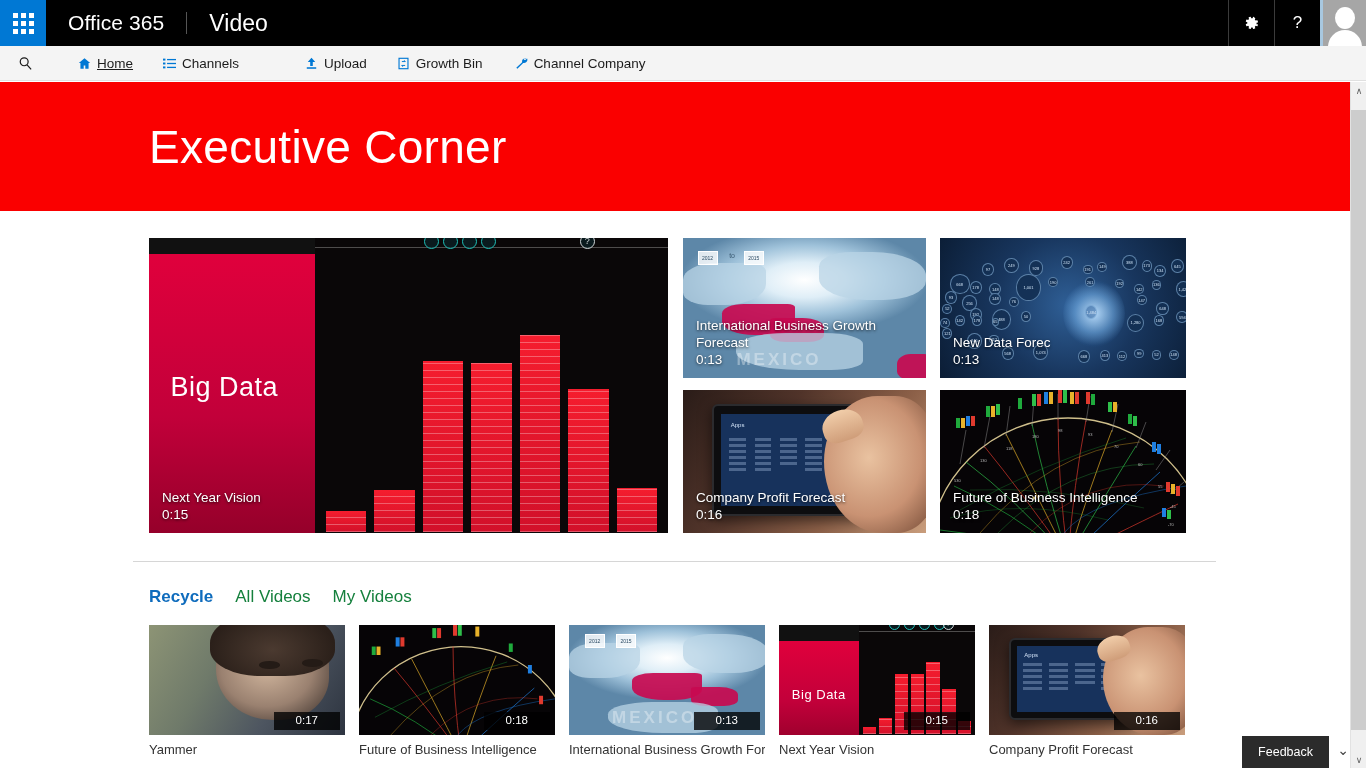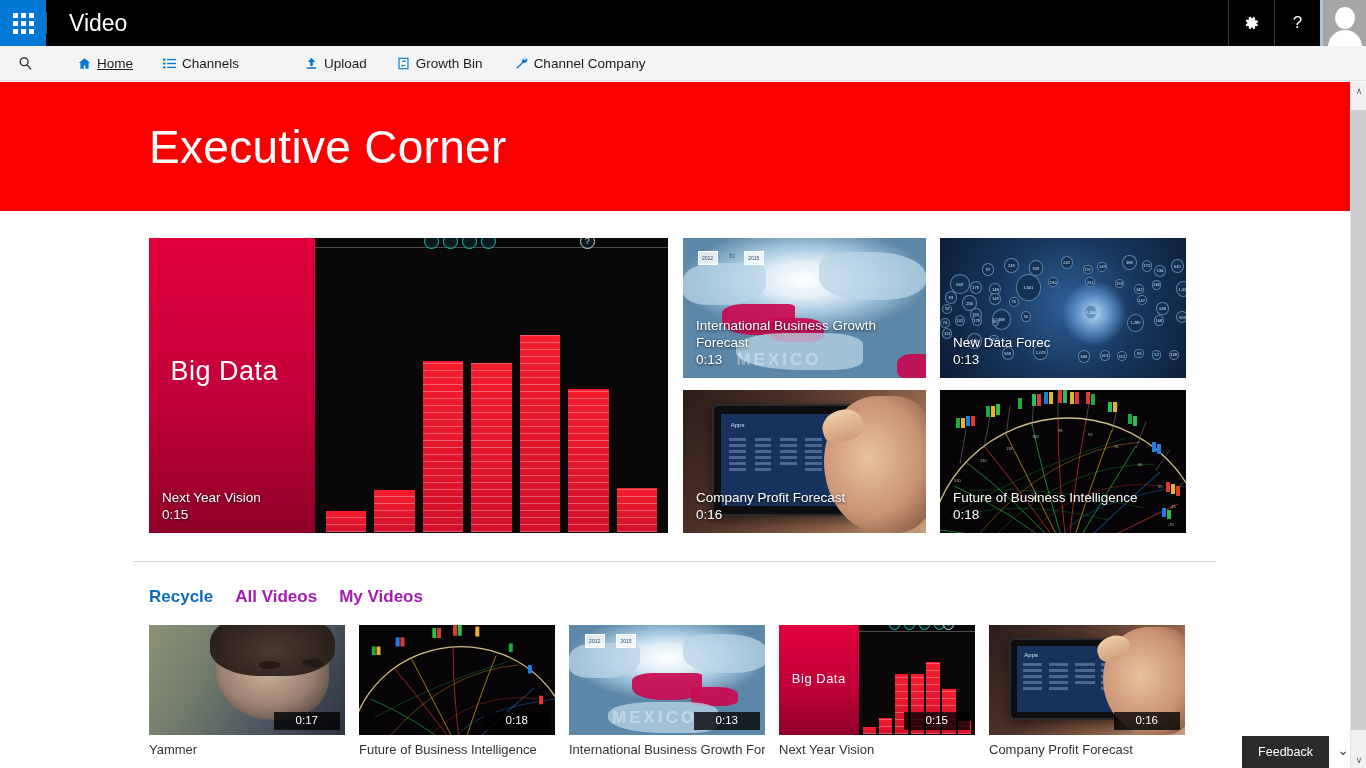--- a/index.html
+++ b/index.html
@@ -113,21 +113,21 @@
   .tile-cap .d { font-size: 13.5px; display: block; }
 
   #tile-big { left: 0; top: 0; width: 519px; height: 295px; }
   #tile-intl { left: 534px; top: 0; width: 243px; height: 140px; }
   #tile-dc   { left: 791px; top: 0; width: 246px; height: 140px; }
   #tile-prof { left: 534px; top: 152px; width: 243px; height: 143px; }
   #tile-bi   { left: 791px; top: 152px; width: 246px; height: 143px; }
 
   
   .bd-left {
-    position: absolute; left: 0; top: 0; width: 32%; height: 100%;
+    position: absolute; left: 0; top: 16px; width: 32%; height: 100%;
     background: linear-gradient(180deg, #e0003c 0%, #c2003a 55%, #8f0028 100%);
     z-index: 3;
     padding-left: 33px;
   }
   .bd-left .lbl {
     position: absolute; left: 13%; top: 40%; color: #ffffff;
     font-size: 27px; font-weight: 300; letter-spacing: .5px;
   }
   .bd-right {
     position: absolute; right: 0; top: 0; width: 68%; height: 100%;
@@ -234,21 +234,21 @@
   
   #divider {
     margin: 28px 0 0 133px; width: 1083px; height: 1px; background: #d6d6d6;
   }
 
   
   #tabs {
     margin: 25px 0 0 149px; display: flex; align-items: center; gap: 22px;
   }
   .tab {
-    font-size: 17px; color: #a21caf; cursor: pointer; font-weight: 700;
+    font-size: 17px; color: #15803d; cursor: pointer; font-weight: 400;
   }
   .tab.active { color: #0f6cbd; font-weight: 700; }
 
   
   #strip {
     margin: 18px 0 0 149px; width: 1060px; display: flex; gap: 14px;
   }
   .vcard { width: 196px; cursor: pointer; }
   .vthumb {
     position: relative; width: 196px; height: 110px; overflow: hidden; background: #111;
@@ -320,20 +320,21 @@
         <i></i>
         <i></i>
         <i></i>
         <i></i>
         <i></i>
         <i></i>
         <i></i>
         <i></i>
     </div>
   </div>
+  <div id="suite-brand">Office 365</div>
   <div id="suite-sep"></div>
   <div id="app-name">Video</div>
 
   <div id="suite-right">
     <div class="suite-btn">
       <svg width="17" height="17" viewBox="0 0 20 20" fill="#ffffff">
         <path d="M10 6.6a3.4 3.4 0 100 6.8 3.4 3.4 0 000-6.8zm0 5.2a1.8 1.8 0 110-3.6 1.8 1.8 0 010 3.6z"></path>
         <path d="M17.4 11.3l-1.5-.5a6 6 0 000-1.6l1.5-.5a.5.5 0 00.3-.6l-.6-1.7a.5.5 0 00-.6-.3l-1.5.5a6 6 0 00-1.1-1.1l.5-1.5a.5.5 0 00-.3-.6L12.4 2a.5.5 0 00-.6.3l-.5 1.5a6 6 0 00-1.6 0L9.2 2.3A.5.5 0 008.6 2l-1.7.6a.5.5 0 00-.3.6l.5 1.5a6 6 0 00-1.1 1.1l-1.5-.5a.5.5 0 00-.6.3L3.3 7.3a.5.5 0 00.3.6l1.5.5a6 6 0 000 1.6l-1.5.5a.5.5 0 00-.3.6l.6 1.7a.5.5 0 00.6.3l1.5-.5a6 6 0 001.1 1.1l-.5 1.5a.5.5 0 00.3.6l1.7.6a.5.5 0 00.6-.3l.5-1.5a6 6 0 001.6 0l.5 1.5a.5.5 0 00.6.3l1.7-.6a.5.5 0 00.3-.6l-.5-1.5a6 6 0 001.1-1.1l1.5.5a.5.5 0 00.6-.3l.6-1.7a.5.5 0 00-.3-.6z"></path>
       </svg>
     </div>

